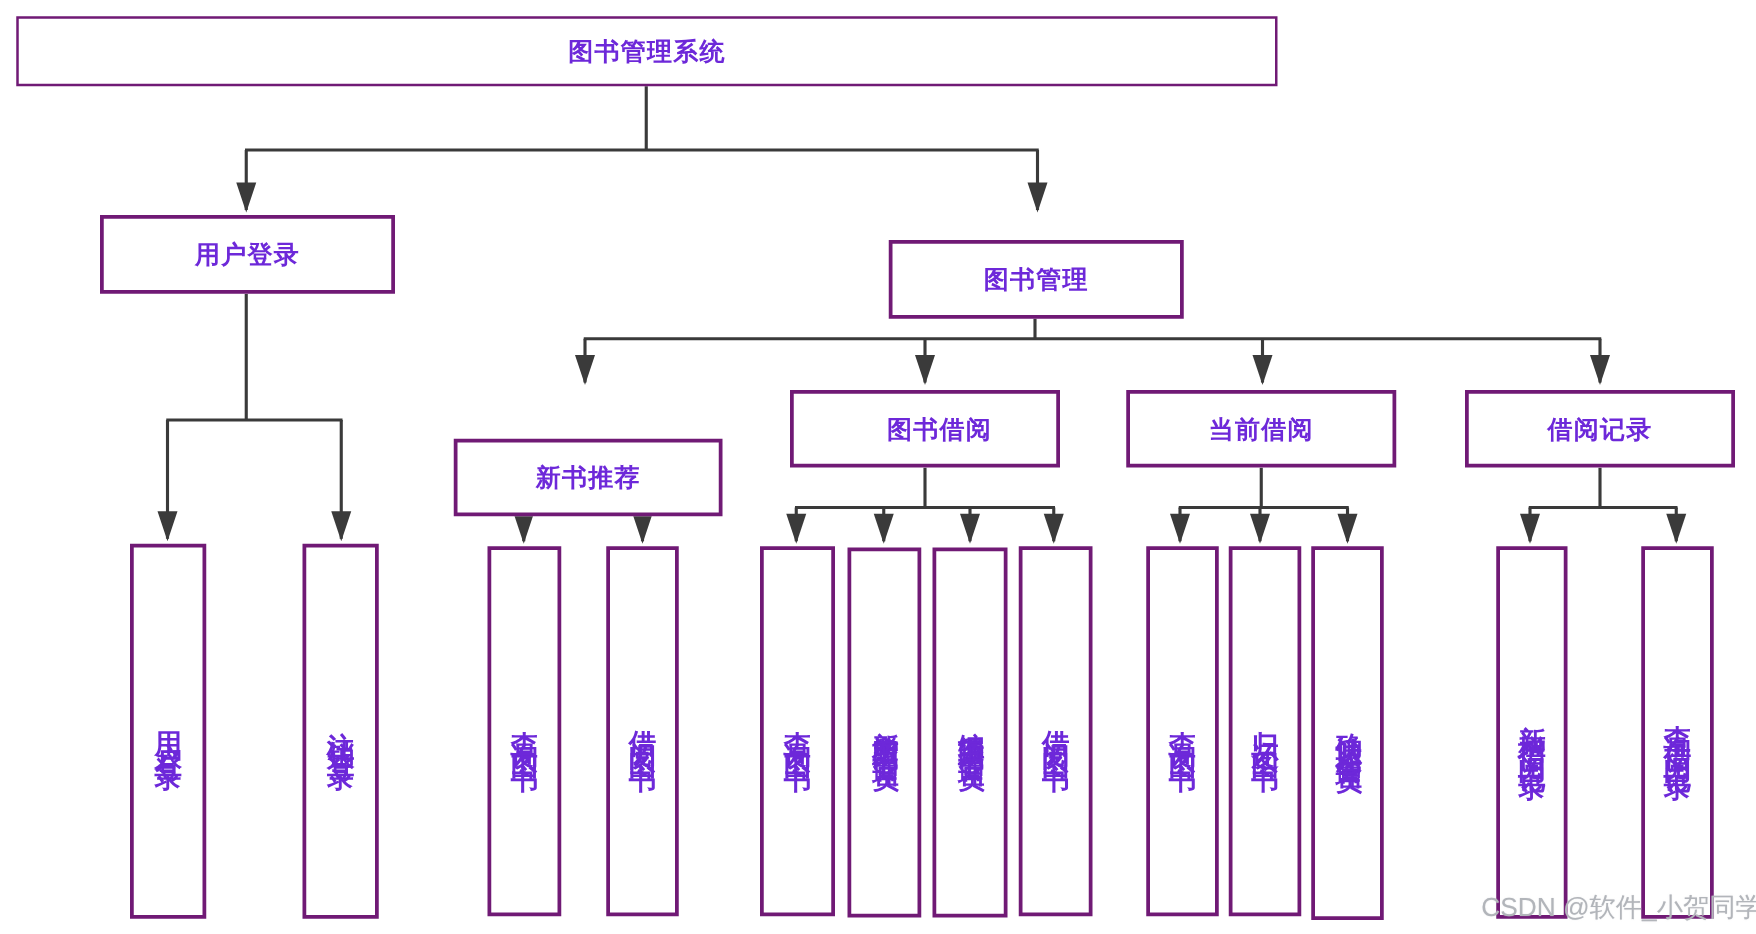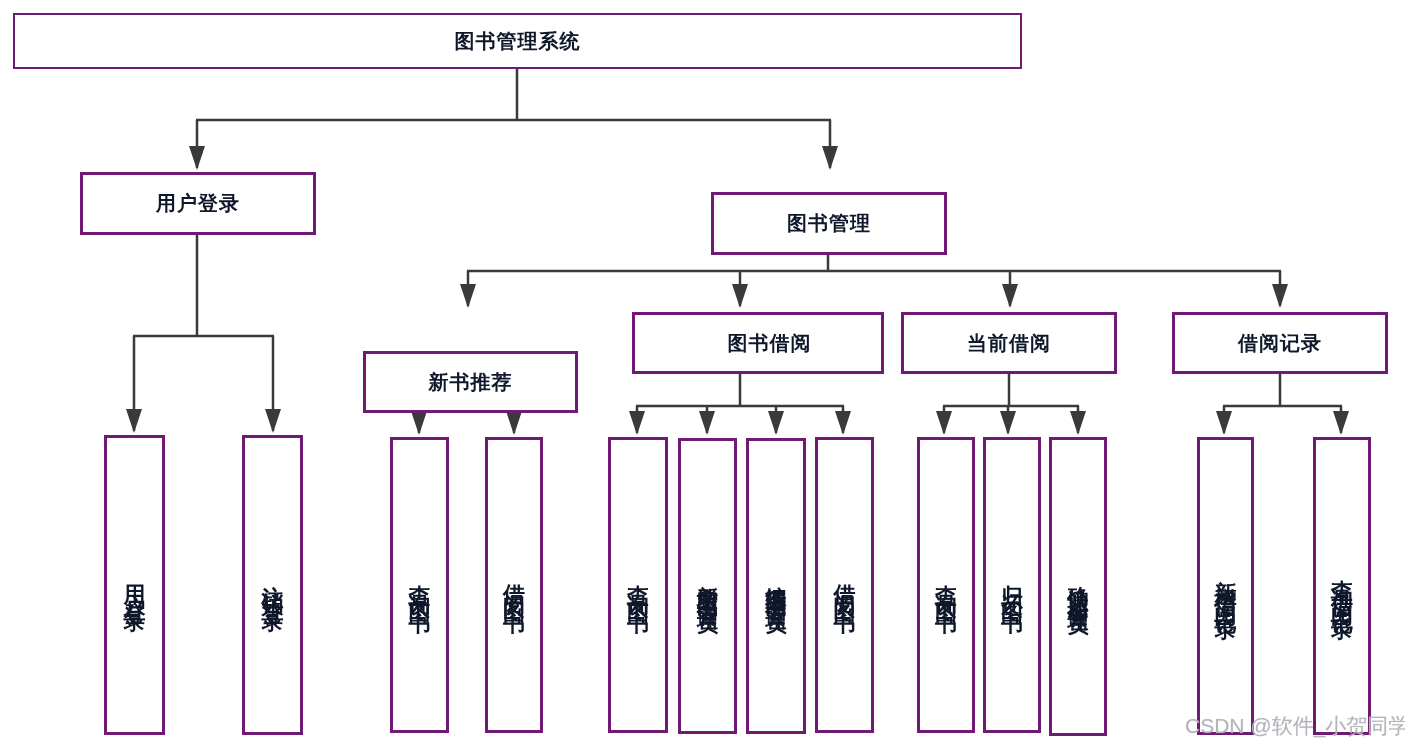--- a/index.html
+++ b/index.html
@@ -24,21 +24,21 @@
   }
   #connectors line {
     stroke: #3a3a3a;
     stroke-width: 2.5;
   }
   .box {
     position: absolute;
     box-sizing: border-box;
     background: #ffffff;
     border: 3px solid #701a75;
-    color: #0f172a;
+    color: #6d28d9;
     display: flex;
     align-items: center;
     justify-content: center;
     z-index: 1;
     font-weight: 600;
   }
   .h-box {
     font-size: 20px;
     letter-spacing: 1px;
   }
@@ -121,21 +121,21 @@
     <line x1="1224" y1="406" x2="1224" y2="433" marker-end="url(#arrow)"></line>
     <line x1="1341" y1="406" x2="1341" y2="433" marker-end="url(#arrow)"></line>
   </svg>
 
   <div class="box h-box root-box" style="left:13px; top:13px; width:1009px; height:56px;">图书管理系统</div>
 
   <div class="box h-box" style="left:80px; top:172px; width:236px; height:63px;">用户登录</div>
   <div class="box h-box" style="left:711px; top:172px; width:236px; height:63px;margin-top:20px;">图书管理</div>
 
   <div class="box h-box" style="left:363px; top:312px; width:215px; height:62px;margin-top:39px;">新书推荐</div>
-  <div class="box h-box" style="left:632px; top:312px; width:252px; height:62px;padding-left:23px;">图书借阅</div>
+  <div class="box h-box" style="left:632px; top:312px; width:216px; height:62px;padding-left:23px;">图书借阅</div>
   <div class="box h-box" style="left:901px; top:312px; width:216px; height:62px;">当前借阅</div>
   <div class="box h-box" style="left:1172px; top:312px; width:216px; height:62px;">借阅记录</div>
 
   <div class="box v-box" style="left:104px; top:435px; width:61px; height:300px;">用户登录</div>
   <div class="box v-box" style="left:242px; top:435px; width:61px; height:300px;">注销登录</div>
 
   <div class="box v-box" style="left:390px; top:437px; width:59px; height:296px;">查询图书</div>
   <div class="box v-box" style="left:485px; top:437px; width:58px; height:296px;">借阅图书</div>
 
   <div class="box v-box" style="left:608px; top:437px; width:60px; height:296px;">查询图书</div>

